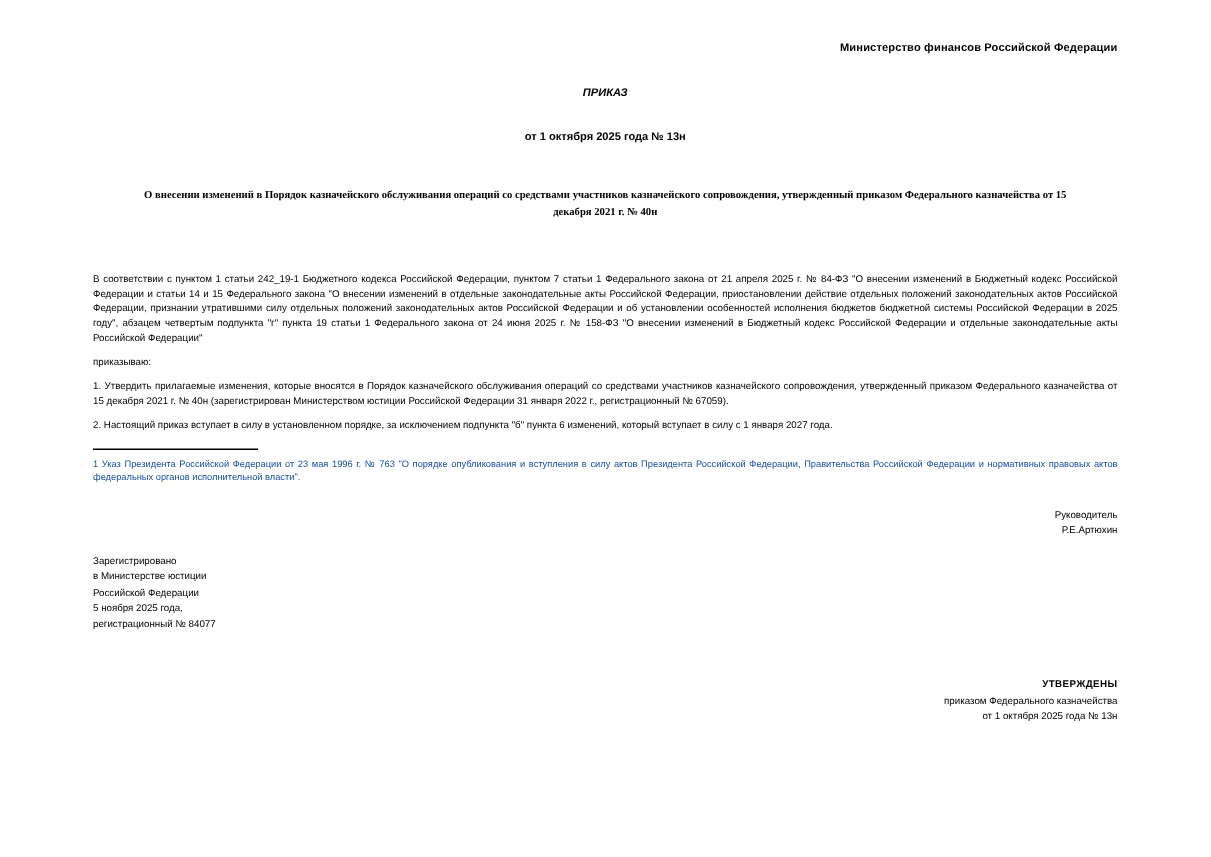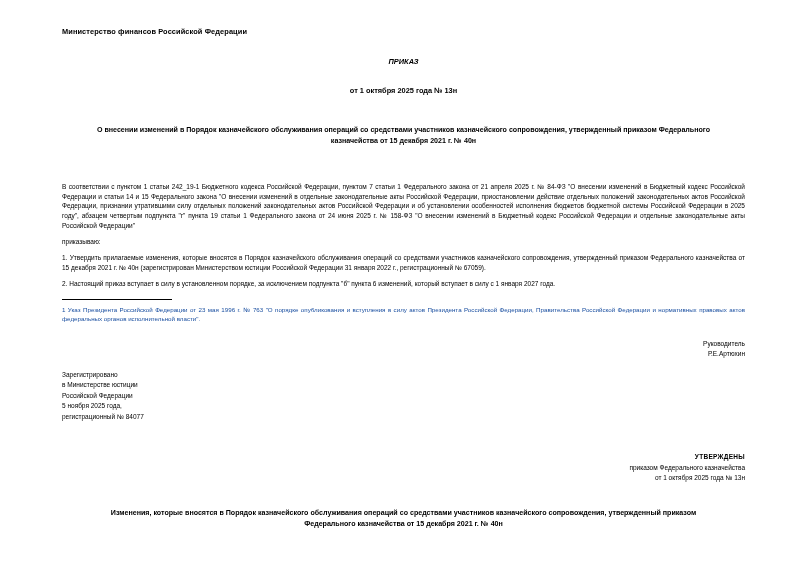--- a/index.html
+++ b/index.html
@@ -20,21 +20,21 @@
     width: 807px;
     padding: 0;
     box-sizing: border-box;
   }
   .inner {
     padding: 26px 62px 10px 62px;
   }
   .blue { color: #1a4fa0; }
 
   .head-line {
-    text-align: left;
+    text-align: right;
     font-weight: bold;
     font-size: 7.4px;
     letter-spacing: 0.1px;
     line-height: 1.55;
   }
   .head-org {
     text-align: center;
     font-weight: bold;
     font-size: 7.4px;
     line-height: 1.55;
@@ -51,20 +51,21 @@
     font-weight: bold;
     font-size: 7.4px;
     margin-top: 18px;
   }
   .doc-title {
     text-align: center;
     font-weight: bold;
     font-size: 7.1px;
     line-height: 1.6;
     margin: 28px 32px 0 32px;
+    font-family: Liberation Serif, serif;
   }
   .body-block {
     margin-top: 34px;
     text-align: justify;
     font-size: 6.5px;
     line-height: 1.52;
   }
   .body-block p {
     margin: 0;
     text-indent: 0;
@@ -148,16 +149,15 @@
       <div>5 ноября 2025 года,</div>
       <div>регистрационный № 84077</div>
     </div>
 
     <div class="approve-block">
       <div class="approve-title">УТВЕРЖДЕНЫ</div>
       <div>приказом Федерального казначейства</div>
       <div>от 1 октября 2025 года № 13н</div>
     </div>
 
-    <div class="changes-title">Изменения, которые вносятся в Порядок казначейского обслуживания операций со средствами участников казначейского сопровождения, утвержденный приказом Федерального казначейства от 15 декабря 2021 г. № 40н</div>
 
   </div>
 </div>
 
 </body></html>

